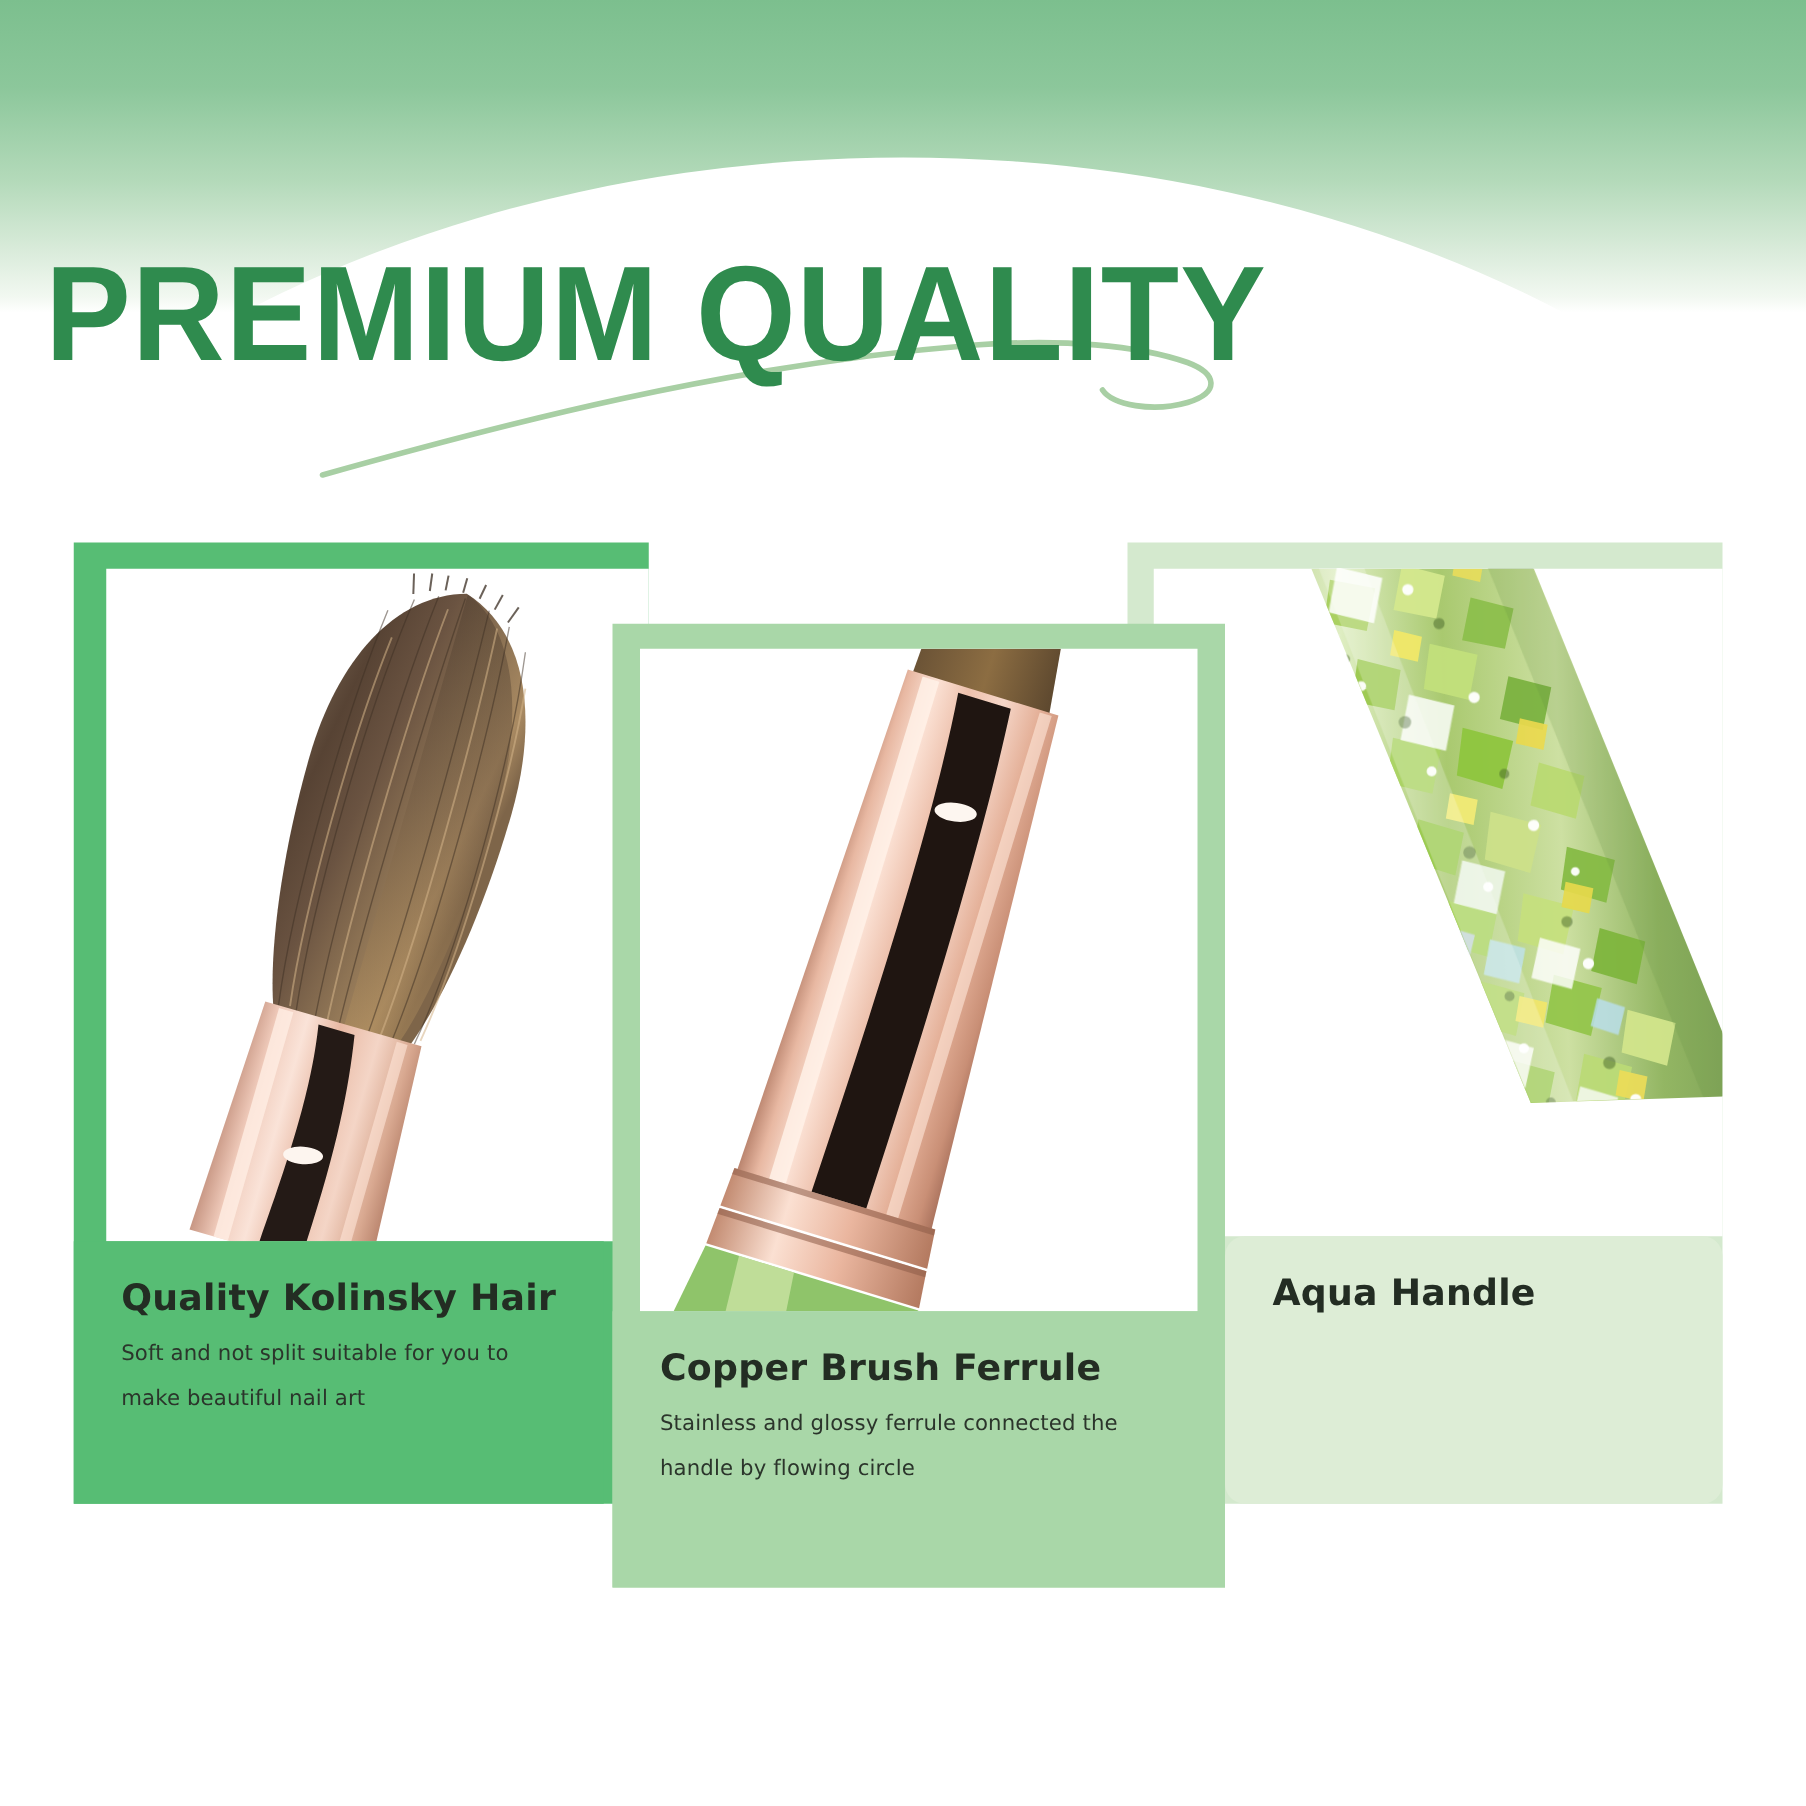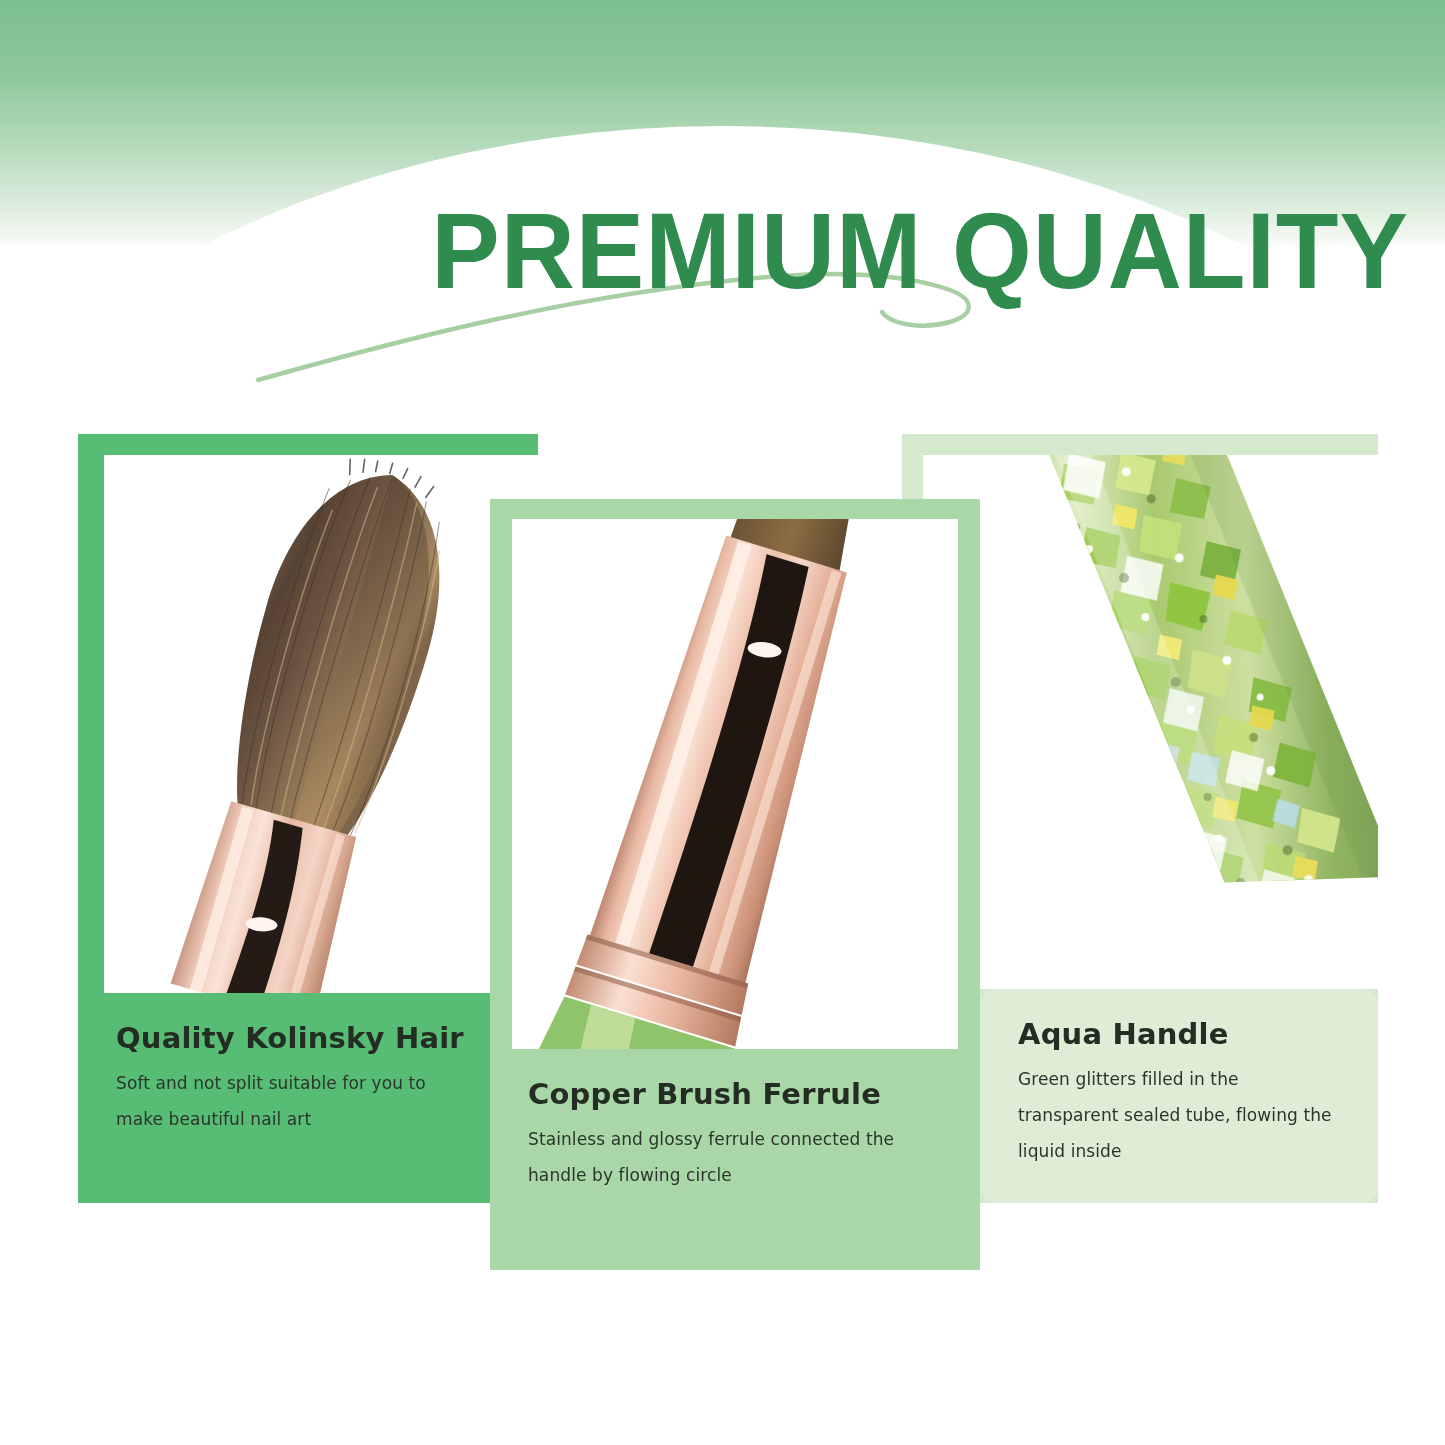--- a/index.html
+++ b/index.html
@@ -38,21 +38,21 @@
     background: #ffffff;
     border-radius: 50% 50% 0 0 / 100% 100% 0 0;
   }
 
   
   .title-wrap {
     position: absolute;
     left: 0; top: 196px;
     width: 1445px;
     height: 120px;
-    text-align: right;
+    text-align: left;
   }
   .title {
     font-family: "Liberation Sans", "DejaVu Sans", sans-serif;
     font-weight: bold;
     font-size: 108px;
     line-height: 110px;
     letter-spacing: 1px;
     color: #2f8b4e;
     transform: scaleX(0.95);
     white-space: nowrap;
@@ -97,21 +97,21 @@
   }
   .card-desc {
     font-family: "DejaVu Sans", sans-serif;
     font-size: 17px;
     line-height: 36px;
     color: #2b352b;
     letter-spacing: 0.1px;
   }
 
   
-  #card1 { left: 78px; top: 434px; width: 460px; height: 971px; z-index: 1; }
+  #card1 { left: 59px; top: 434px; width: 460px; height: 971px; z-index: 1; }
   #card1 .card-frame { height: 769px; background: #57bd74; }
   #card1 .card-photo { left: 26px; top: 21px; width: 434px; height: 538px; }
   #card1 .card-caption { left: 0; top: 559px; width: 424px; height: 210px; background: #57bd74; }
 
   
   #card2 { left: 490px; top: 499px; width: 490px; height: 771px; z-index: 3; }
   #card2 .card-frame { height: 771px; background: #a9d7a8; }
   #card2 .card-photo { left: 22px; top: 20px; width: 446px; height: 530px; }
   #card2 .card-caption { left: 0; top: 550px; width: 490px; height: 221px; background: #a9d7a8; }
 
@@ -399,17 +399,16 @@
             <path d="M104 -110 L 140 -110 L 330 430 L 294 430 Z" fill="#ffffff" opacity="0.22"></path>
 
             <path d="M236 -110 L 272 -110 L 470 430 L 434 430 Z" fill="#5f8a3c" opacity="0.18"></path>
           </g>
         </g>
       </svg>
     </div>
 
     <div class="card-caption">
       <div class="card-title">Aqua Handle</div>
-      <div class="card-desc">Green glitters filled in the transparent sealed tube, flowing the liquid inside</div>
     </div>
   </div>
 
 </div>
 
 </body></html>

